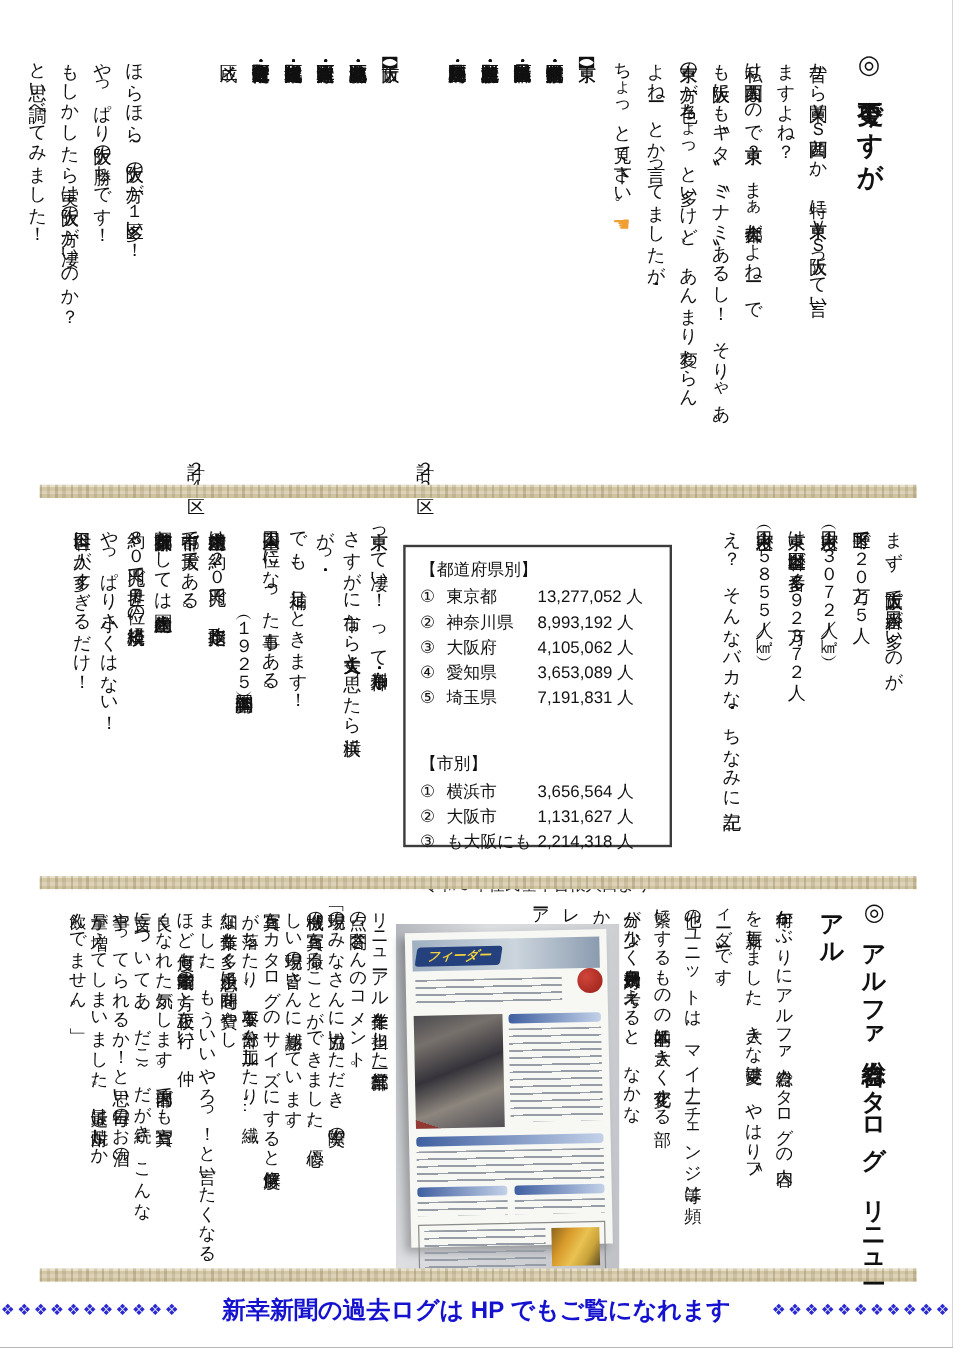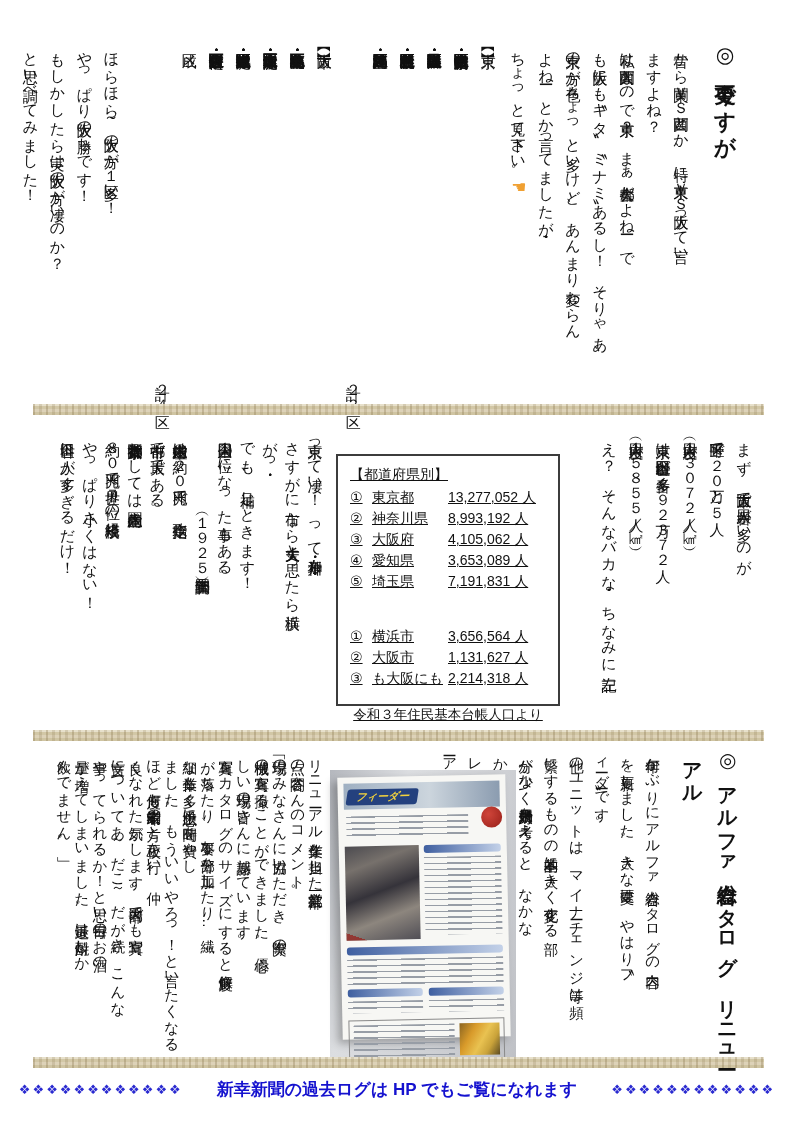--- a/index.html
+++ b/index.html
@@ -34,21 +34,21 @@
   }
   .d1{top:404px;} .d2{top:730px;} .d3{top:1057px;}
 
   
   .sec2{position:absolute;top:430px;left:36px;right:36px;height:302px;}
   .sec2-right{position:absolute;top:2px;right:0;height:100%;font-size:15px;line-height:1.8;}
   .sec2-left{position:absolute;top:2px;left:20px;height:100%;font-size:15px;line-height:1.5;}
   .table-box{
     position:absolute;left:300px;top:24px;width:224px;height:252px;
     border:2px solid #3c3c3c;background:#fff;
-    padding:8px 12px;font-size:14px;line-height:1.5;box-sizing:border-box;text-decoration:underline;
+    padding:8px 12px;font-size:14px;line-height:1.5;box-sizing:border-box;
   }
   .tbl-head{font-weight:400;margin-bottom:2px;}
   .tbl-row{display:flex;align-items:baseline;}
   .tbl-rank{width:22px;flex:none;}
   .tbl-name{width:76px;flex:none;}
   .tbl-val{flex:1;text-align:left;}
   .tbl-gap{height:34px;}
   .tbl-src{text-align:center;margin-top:16px;font-size:13.5px;}
 
   
@@ -99,21 +99,21 @@
   .cat-note{border:1px solid #8a8a8a;margin-top:7px;padding:4px;display:flex;gap:5px;}
   .cat-note .lines{flex:1;height:32px;}
   .cat-small-photo{width:40px;height:32px;flex:none;
     background:linear-gradient(120deg,#8a6420 0%,#d89a2a 30%,#e9c251 55%,#caa33a 75%,#5d4c22 100%);}
 
   
   .footer{
     position:absolute;top:1078px;left:0;right:0;
     display:flex;justify-content:center;align-items:center;gap:34px;
   }
-  .foot-text{color:#1512cf;font-weight:bold;font-size:17px;white-space:nowrap;}
+  .foot-text{color:#1512cf;font-weight:bold;font-size:20px;white-space:nowrap;}
   .foot-deco{color:#2a2ad0;font-size:13px;letter-spacing:2px;white-space:nowrap;}
 </style>
 </head>
 <body>
 
 <div class="page">
 
   <section class="sec1 vwrap">
     <h1 class="vtitle">◎今更ですが</h1>
     <div class="vtext">昔から関東ＶＳ関西とか、特に東京ＶＳ大阪って言い
@@ -173,20 +173,21 @@
         <span class="tbl-rank">④</span>
         <span class="tbl-name">愛知県</span>
         <span class="tbl-val">3,653,089 人</span>
       </div>
       <div class="tbl-row">
         <span class="tbl-rank">⑤</span>
         <span class="tbl-name">埼玉県</span>
         <span class="tbl-val">7,191,831 人</span>
       </div>
       <div class="tbl-gap"></div>
+      <div class="tbl-head">【市別】</div>
       <div class="tbl-row">
         <span class="tbl-rank">①</span>
         <span class="tbl-name">横浜市</span>
         <span class="tbl-val">3,656,564 人</span>
       </div>
       <div class="tbl-row">
         <span class="tbl-rank">②</span>
         <span class="tbl-name">大阪市</span>
         <span class="tbl-val">1,131,627 人</span>
       </div>

